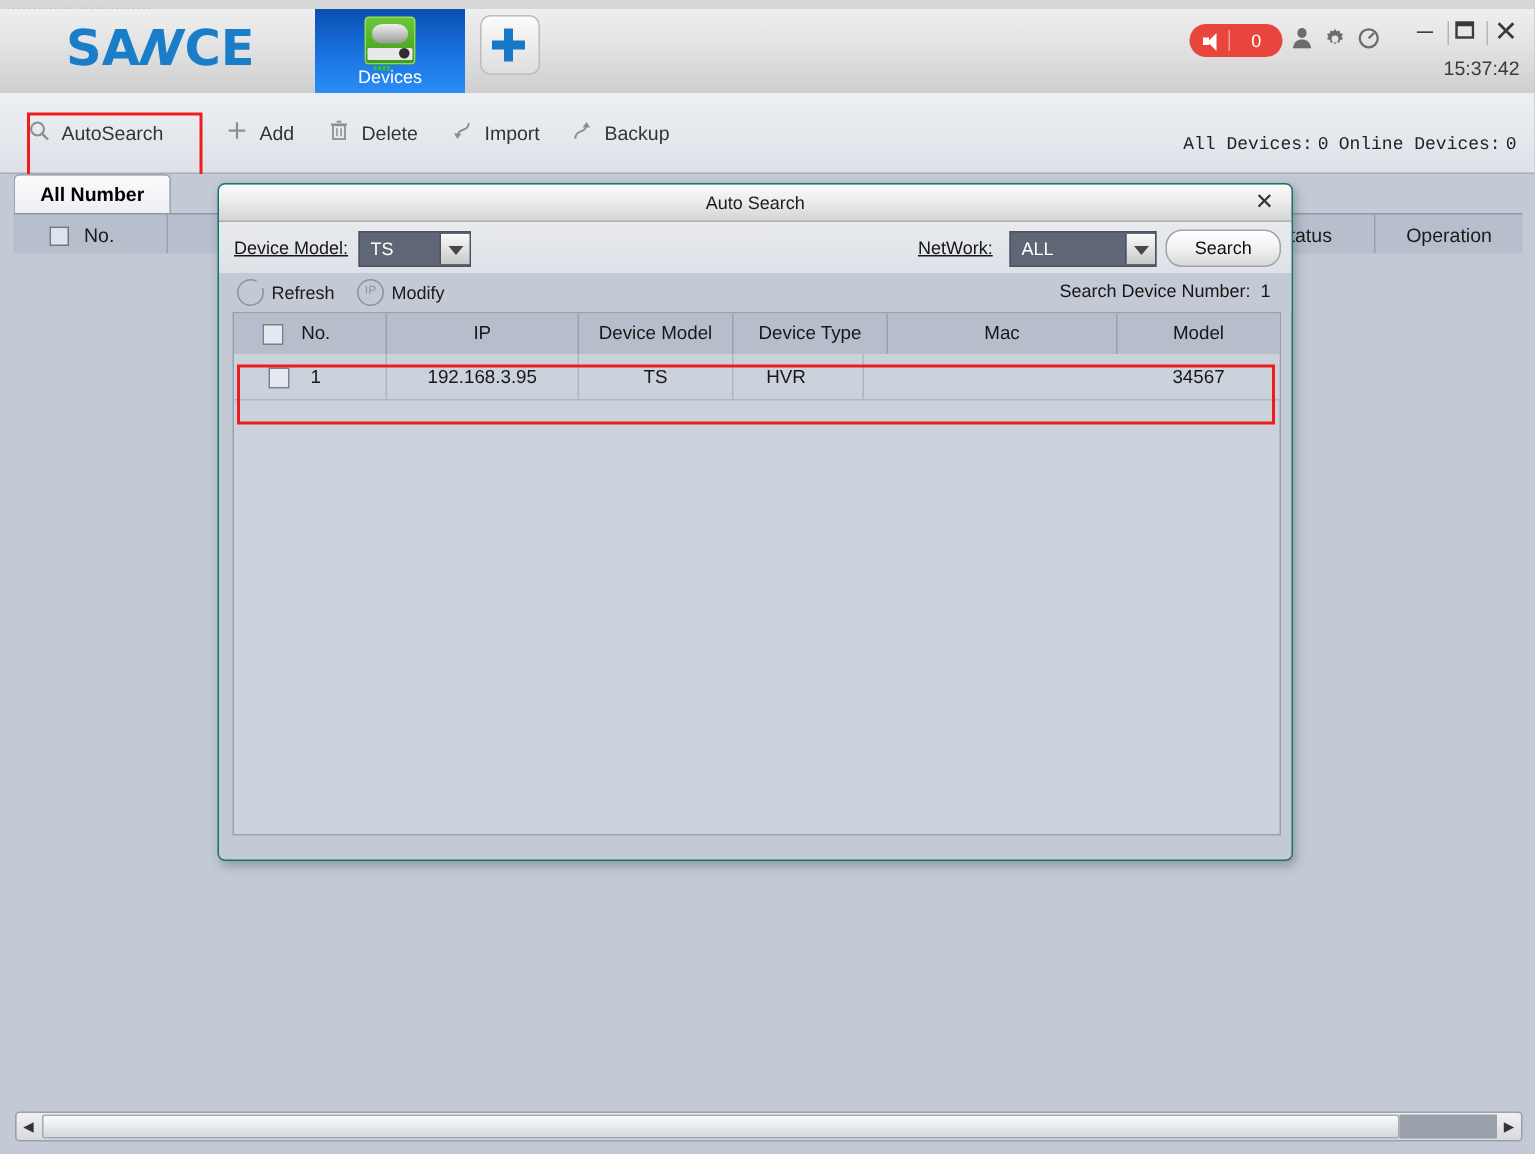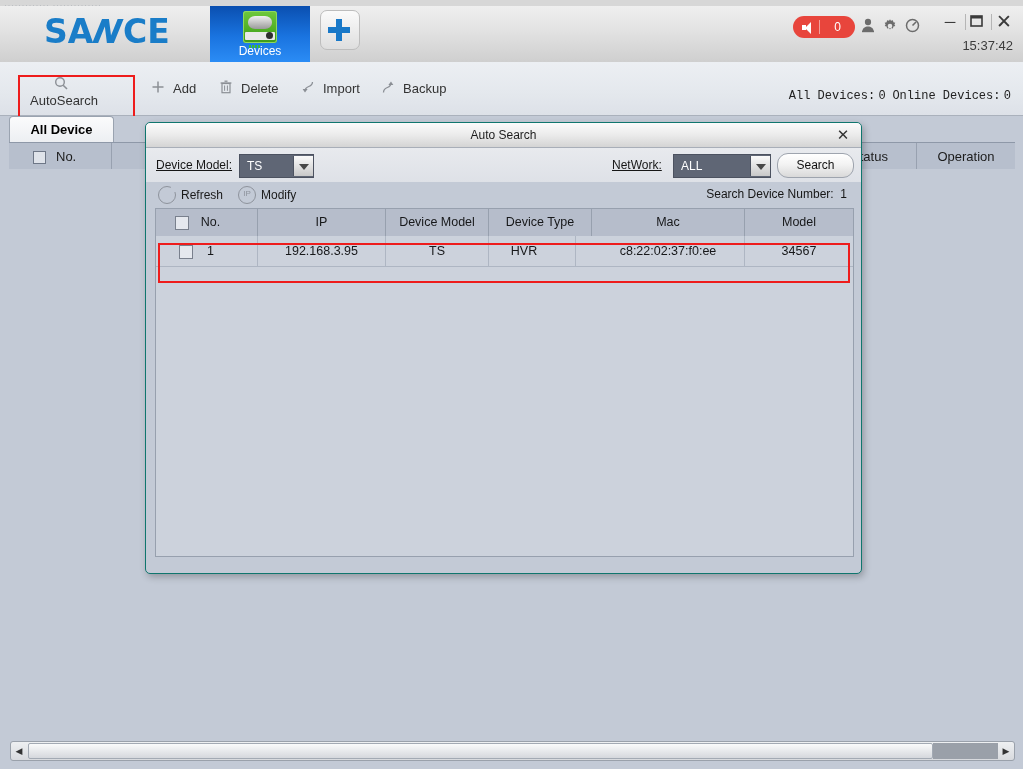--- a/index.html
+++ b/index.html
@@ -155,21 +155,21 @@
   .tb-item {
     position: absolute; top: 14px; height: 24px;
     display: flex; align-items: center;
     font-size: 13px; color: #333;
     cursor: pointer;
   }
   .tb-item .glyph {
     display: inline-block; width: 20px; text-align: center;
     color: #8b8f95; font-size: 14px; margin-right: 5px;
   }
-  #tb-autosearch { left: 30px; flex-direction: column; }
+  #tb-autosearch { left: 16px; }
   #tb-add { left: 148px; }
   #tb-delete { left: 216px; }
   #tb-import { left: 298px; }
   #tb-backup { left: 378px; }
   #autosearch-box {
     position: absolute; left: 18px; top: 75px;
     width: 113px; height: 39px;
     border: 2px solid #ee1c1c;
     pointer-events: none;
   }
@@ -504,21 +504,21 @@
 
 <div id="autosearch-box"></div>
 <div id="dev-counts">
   <b>All Devices:</b>
   <b>0</b>
   &nbsp;<b>Online Devices:</b>
   <b>0</b>
 </div>
 
 <div id="bg-panel">
-  <div id="alldevice-tab">All Device</div>
+  <div id="alldevice-tab">All Number</div>
 
   <div id="bg-table-head">
     <div class="bg-col" id="bg-col-no">
       <span class="cb"></span><span>No.</span>
     </div>
     <div class="bg-col" id="bg-col-status">Status</div>
     <div class="bg-col" id="bg-col-operation">Operation</div>
   </div>
 
   <div id="bg-list-body"></div>
@@ -577,21 +577,20 @@
     </div>
 
     <div id="dlg-rows">
       <div class="trow" style="top:0;">
         <div class="td" style="left:0;width:102px;">
           <span class="ckbox" style="margin-right:14px;margin-left:-20px;"></span><span>1</span>
         </div>
         <div class="td" style="left:102px;width:128px;">192.168.3.95</div>
         <div class="td" style="left:230px;width:103px;">TS</div>
         <div class="td" style="left:317px;width:103px;text-align:center;">HVR</div>
-        <div class="td" style="left:436px;width:153px;">c8:22:02:37:f0:ee</div>
         <div class="td last" style="left:589px;width:108px;">34567</div>
       </div>
     </div>
   </div>
 
 </div>
 
 <div id="row-highlight"></div>
 
 <div id="bottom-scroll">

